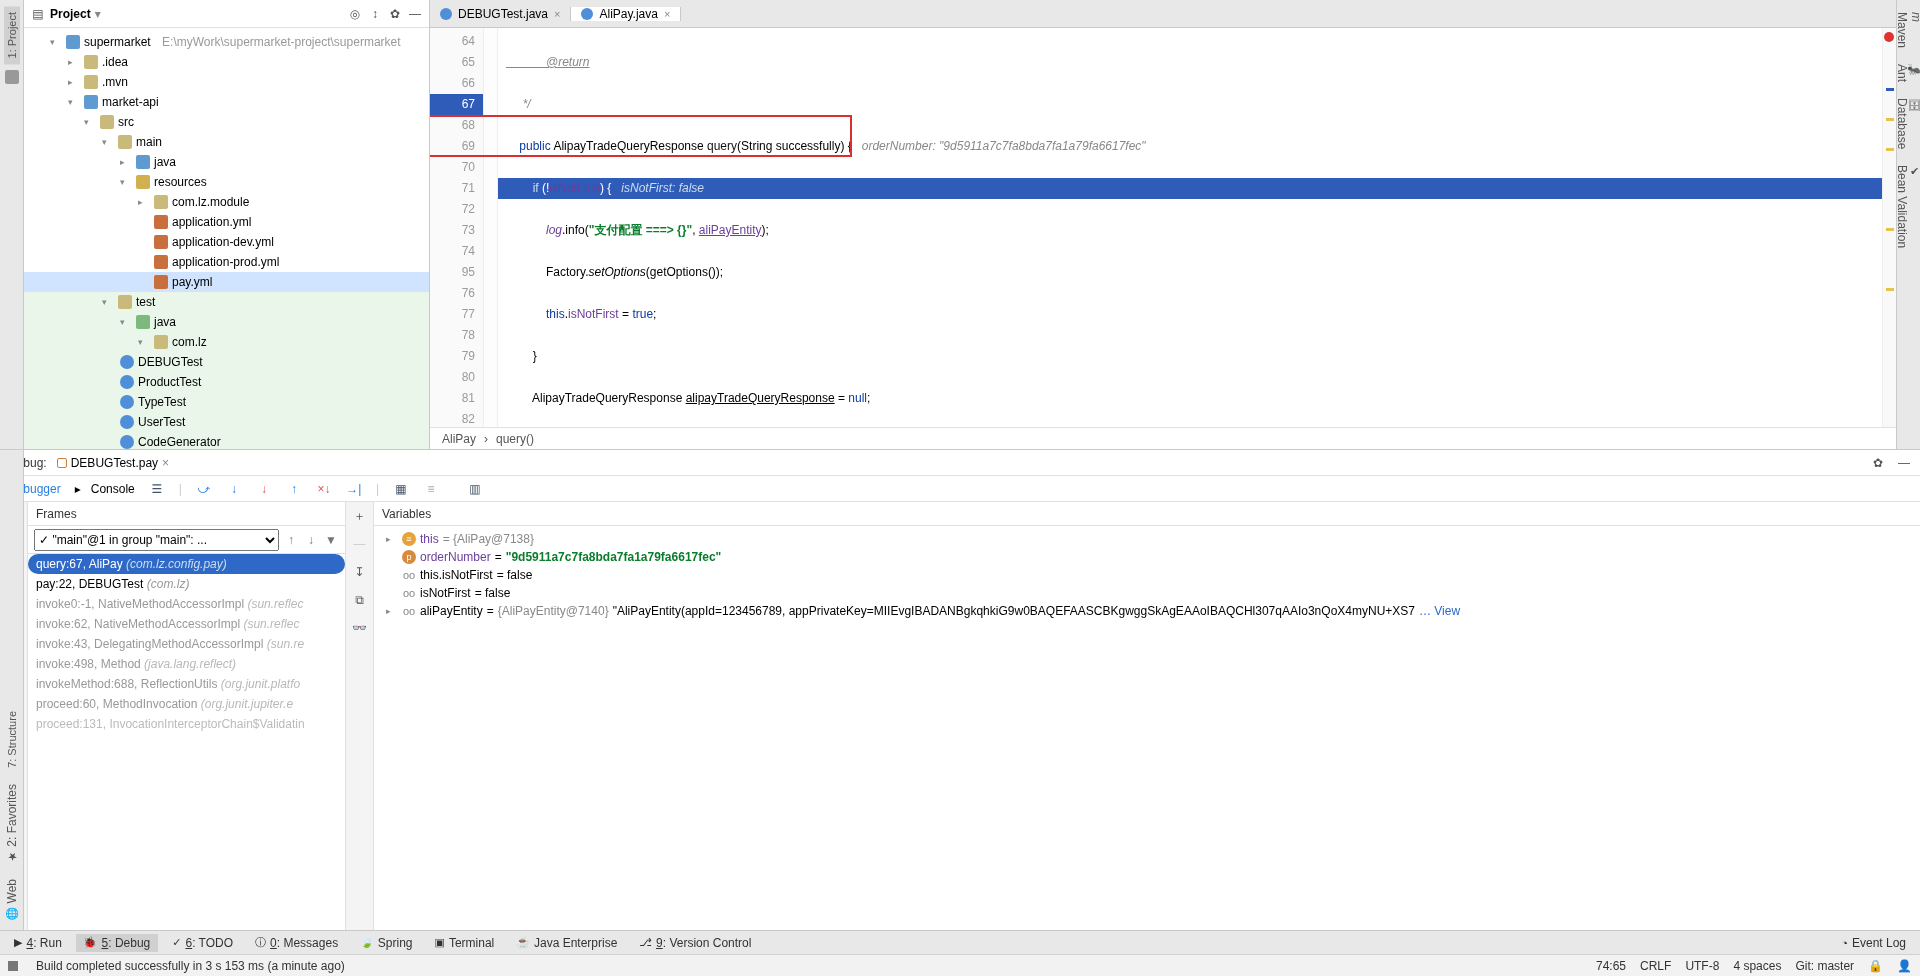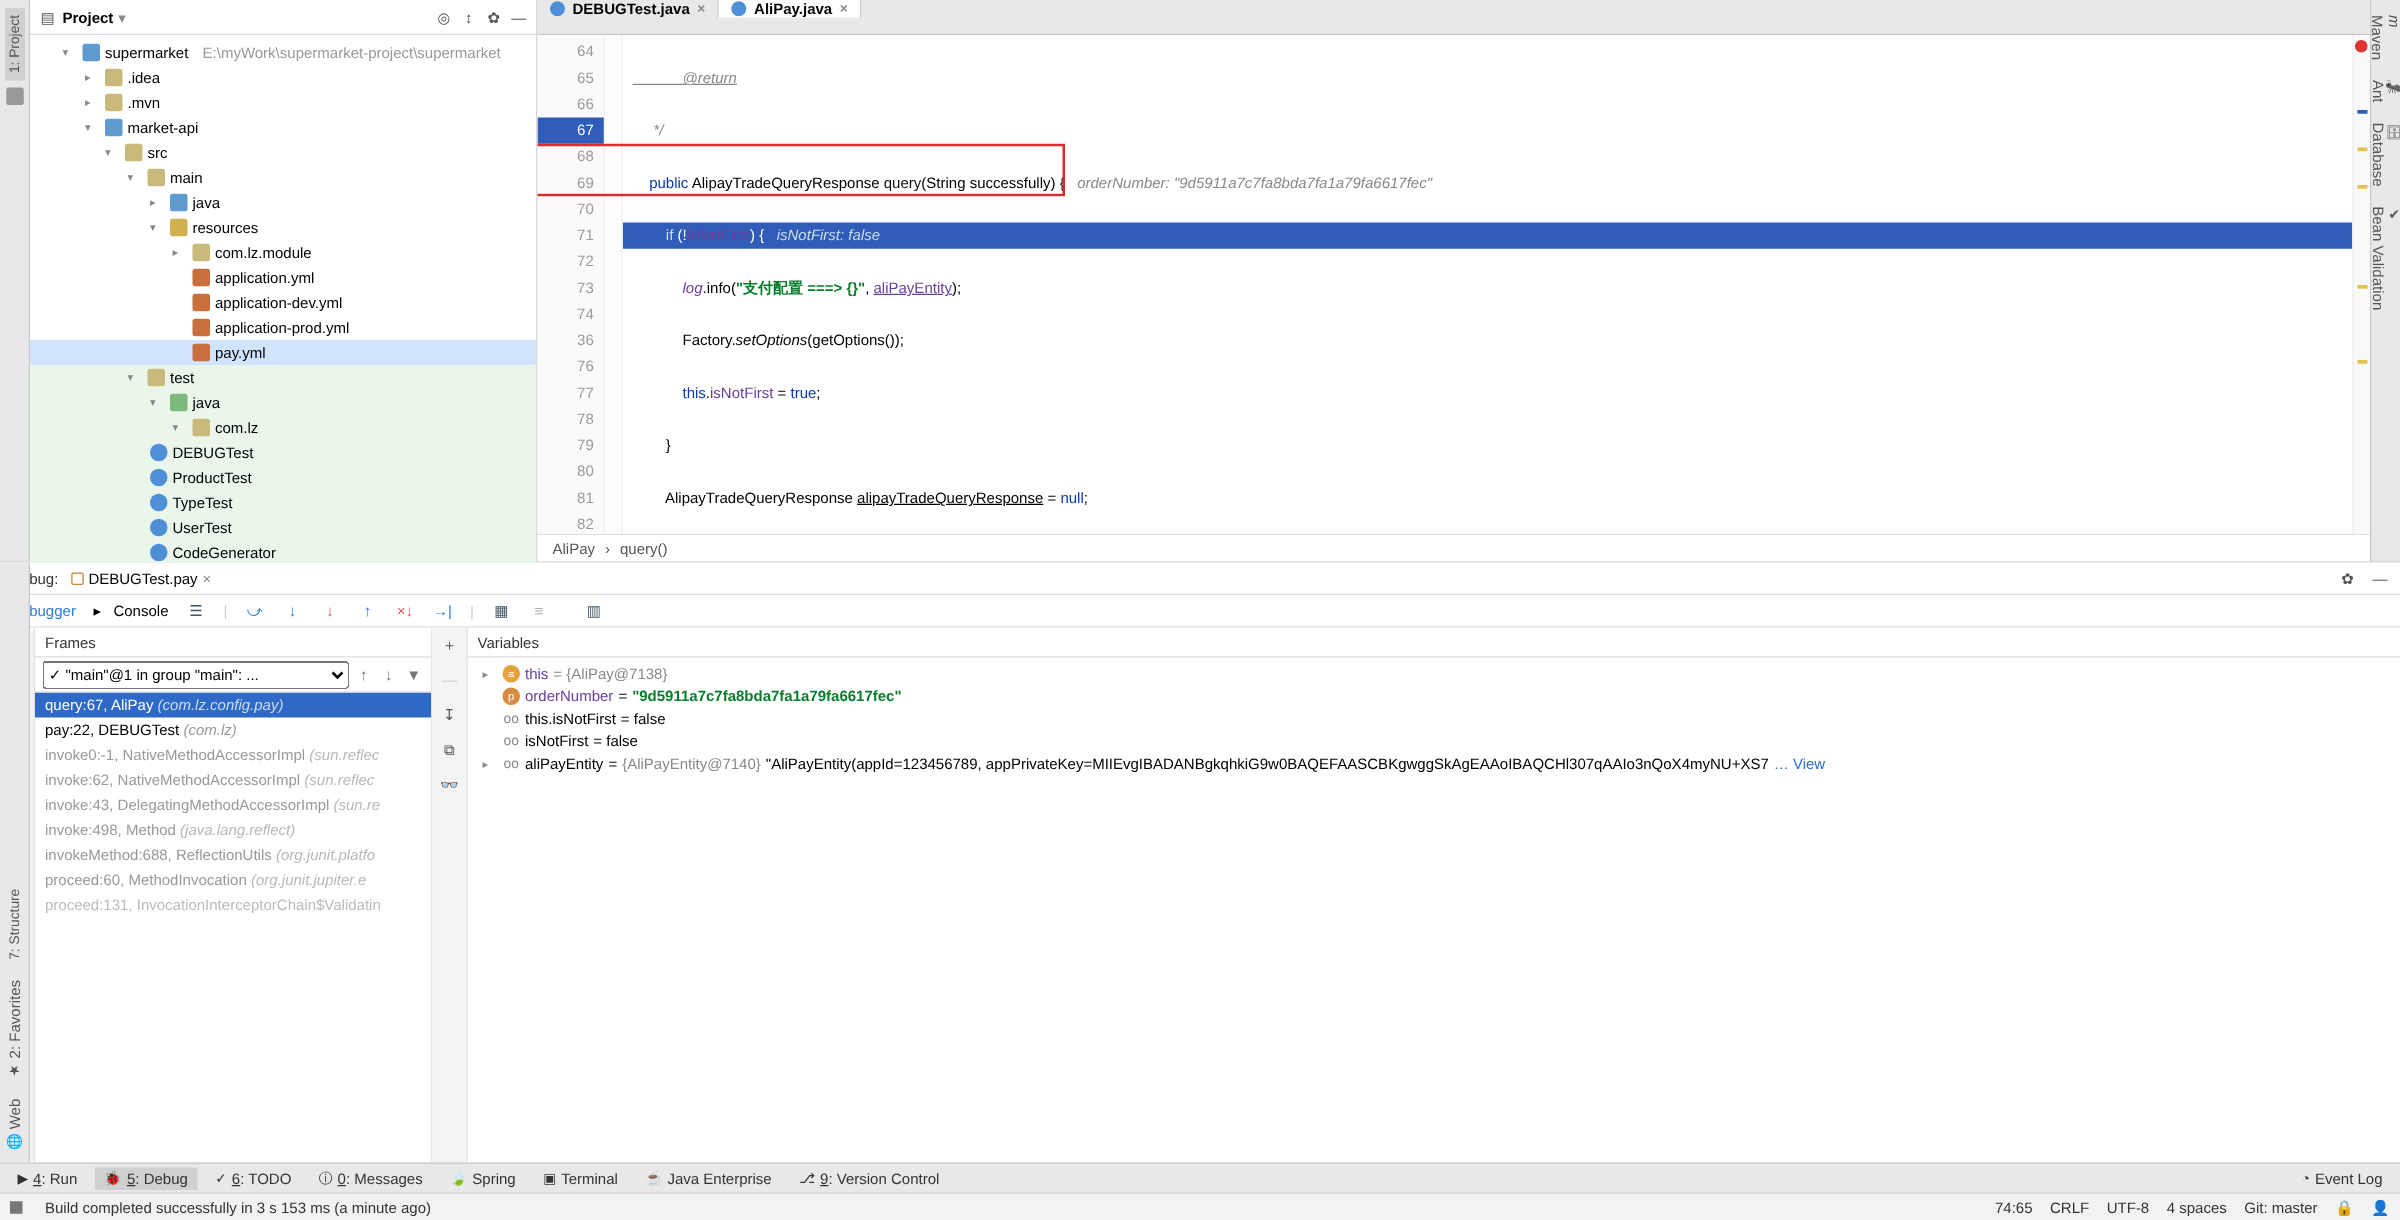--- a/index.html
+++ b/index.html
@@ -35,21 +35,21 @@
 .ficon.yml  { background: #c96f3e; border-radius: 2px; }
 .node.sel { background: #d0e3ff; }
 .node .muted { color: #999; }
 .node b { font-weight: normal; }
 .jgreen { background: #e9f6e9; }
 
 .ind1{padding-left:26px}.ind2{padding-left:44px}.ind3{padding-left:60px}.ind4{padding-left:78px}.ind5{padding-left:96px}.ind6{padding-left:114px}.ind7{padding-left:80px}
 
 
 .editor { flex: 1; display: flex; flex-direction: column; background: #fff; }
-.etabs { height: 28px; display: flex; align-items: flex-start; background: #e8e8e8; border-bottom: 1px solid #c9c9c9; font-weight: bold; }
+.etabs { height: 28px; display: flex; align-items: center; background: #e8e8e8; border-bottom: 1px solid #c9c9c9; }
 .etab { display: flex; align-items: center; gap: 6px; padding: 0 10px; border-right: 1px solid #c9c9c9; background: #e8e8e8; cursor: pointer; }
 .etab.active { background: #fff; }
 .etab .circ { width: 12px; height: 12px; border-radius: 50%; background: #4f8fd8; display: inline-block; }
 .etab .x { color: #888; font-size: 11px; }
 
 .code-area { flex: 1; display: flex; overflow: hidden; position: relative; }
 .lnums { width: 54px; background: #fafafa; text-align: right; color: #9a9a9a; padding: 3px 8px 3px 0; font-family: "Consolas","Menlo",monospace; font-size: 13px; line-height: 21px; border-right: 1px solid #eee; }
 .gbar { width: 14px; background: #fdfdfd; border-right: 1px solid #eee; position: relative; }
 .code { flex: 1; font-family: "Consolas","Menlo",monospace; font-size: 13px; line-height: 21px; padding: 3px 0; white-space: pre; overflow: hidden; }
 .cl { padding-left: 8px; }
@@ -86,21 +86,21 @@
 
 .debug-body { flex: 1; display: flex; min-height: 0; }
 .dbg-left { width: 28px; background: #f4f4f4; border-right: 1px solid #e0e0e0; display: flex; flex-direction: column; align-items: center; padding: 6px 0; gap: 10px; }
 .dbg-left .db { width: 14px; height: 14px; cursor: pointer; }
 .frames { width: 318px; border-right: 1px solid #e0e0e0; display: flex; flex-direction: column; min-height: 0; }
 .frames-hdr { height: 24px; padding: 0 8px; display: flex; align-items: center; border-bottom: 1px solid #e0e0e0; color: #333; }
 .frames-sub { height: 28px; padding: 0 6px; display: flex; align-items: center; gap: 4px; border-bottom: 1px solid #e0e0e0; }
 .frames-sub select { flex: 1; height: 22px; font-size: 12px; }
 .frames-sub .ib { width: 16px; height: 16px; color: #777; cursor: pointer; display: inline-flex; align-items: center; justify-content: center; }
 .flist { flex: 1; overflow: auto; }
-.fitem { padding: 3px 8px; white-space: nowrap; font-size: 12px; cursor: pointer; }
+.fitem { padding: 3px 8px; white-space: nowrap; font-size: 12px; cursor: pointer; border-radius: 10px; }
 .fitem.sel { background: #2e69c7; color: #fff; }
 .fitem.sel .muted { color: #cde; font-style: italic; }
 .fitem .muted { color: #999; font-style: italic; }
 .fitem.dim { color: #999; }
 .fitem.dim .muted { color: #b8b8b8; }
 .fitem.dead { color: #bbb; }
 
 .midtool { width: 28px; background: #f4f4f4; border-right: 1px solid #e0e0e0; display: flex; flex-direction: column; align-items: center; padding: 6px 0; gap: 12px; }
 
 .vars { flex: 1; display: flex; flex-direction: column; min-height: 0; }
@@ -277,21 +277,21 @@
             <div>65</div>
             <div>66</div>
             <div style="background:#2e5cb8;color:#fff;margin-right:-8px;padding-right:8px">67</div>
             <div>68</div>
             <div>69</div>
             <div>70</div>
             <div>71</div>
             <div>72</div>
             <div>73</div>
             <div>74</div>
-            <div>36</div>
+            <div>95</div>
             <div>76</div>
             <div>77</div>
             <div>78</div>
             <div>79</div>
             <div>80</div>
             <div>81</div>
             <div>82</div>
         </div>
         <div class="gbar"></div>
         <div class="code">

